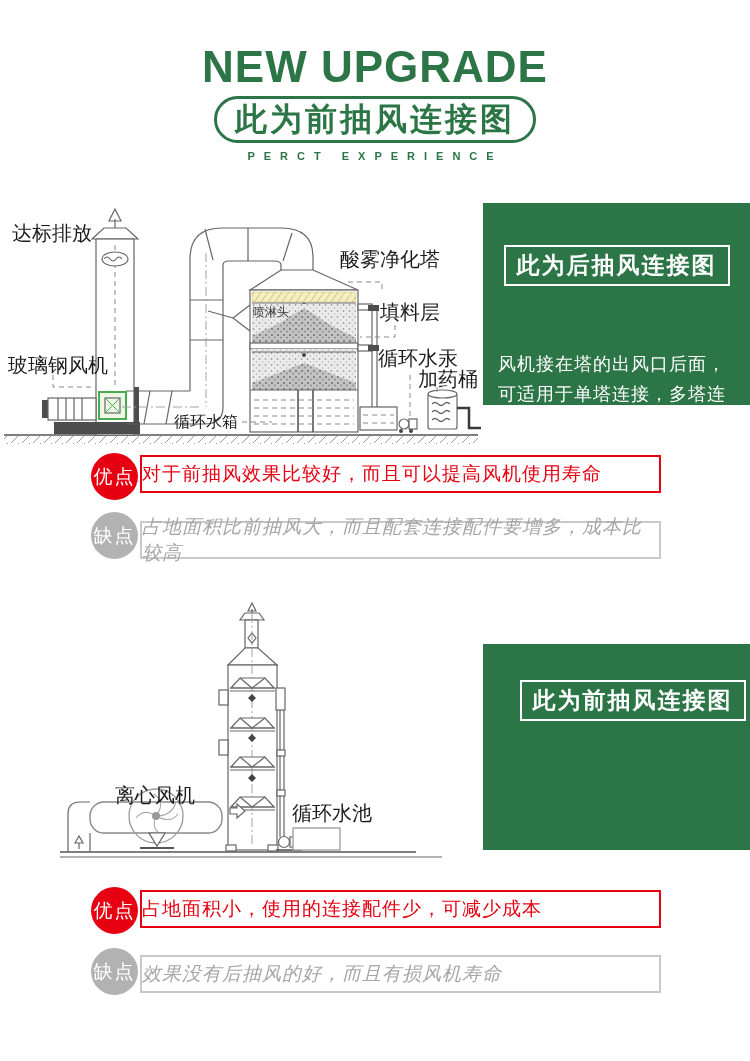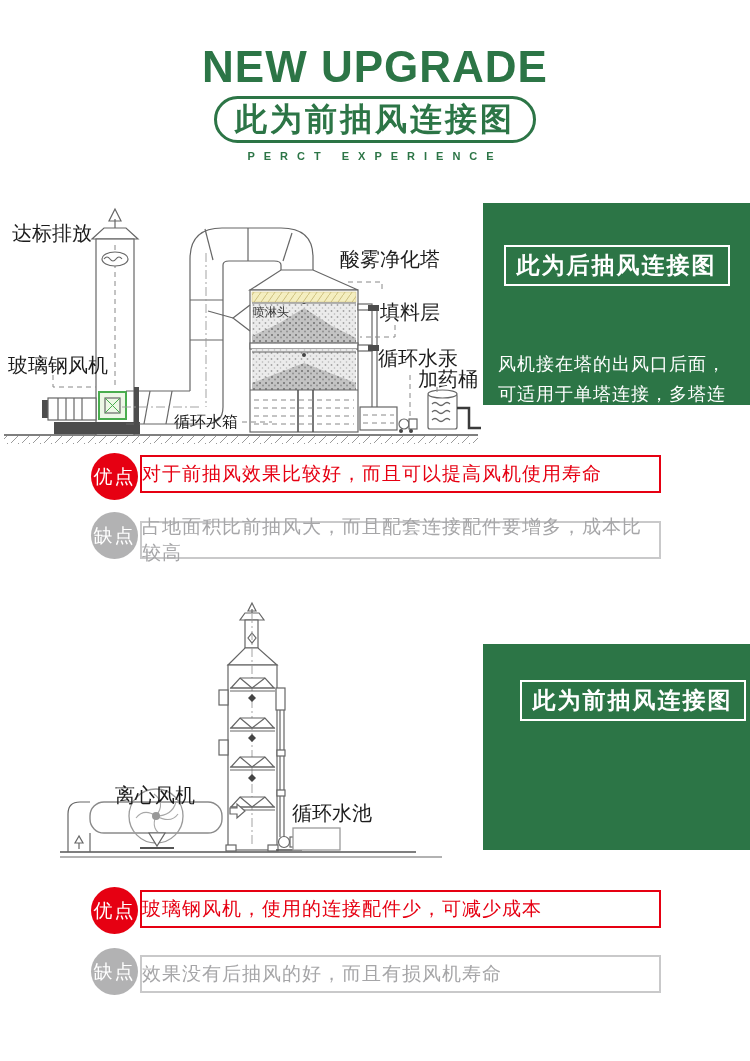--- a/index.html
+++ b/index.html
@@ -24,21 +24,21 @@
   .panel-body{margin-top:27px;padding:0 15px;font-size:18px;line-height:30px;letter-spacing:1px;}
   
   .badge{position:absolute;left:91px;width:47px;height:47px;border-radius:50%;
          display:flex;align-items:center;justify-content:center;
          color:#fff;font-size:19px;font-weight:normal;letter-spacing:2px;}
   .badge.pro{background:#e60012;}
   .badge.con{background:#b2b2b3;}
   .bar{position:absolute;left:140px;width:521px;height:38px;display:flex;align-items:center;
        box-sizing:border-box;font-size:19px;letter-spacing:1px;}
   .bar.pro{border:2px solid #e60012;color:#e60012;}
-  .bar.con{border:2px solid #c9c9ca;color:#a6a6a8;}
+  .bar.con{border:2px solid #c9c9ca;color:#a6a6a8;font-style:italic;}
   
   svg{position:absolute;}
   svg text{font-family:"Liberation Sans","DejaVu Sans",sans-serif;}
   .dlg{font-size:20px;fill:#1c1c1c;}
   .dsm{font-size:12px;fill:#333;}
   .dmd{font-size:16px;fill:#1c1c1c;}
   .s{stroke:#666;stroke-width:1.2;fill:none;}
   .s2{stroke:#555;stroke-width:1.6;fill:none;}
   .sf{stroke:#666;stroke-width:1.2;fill:#fff;}
   .sd{stroke:#888;stroke-width:1;fill:none;stroke-dasharray:5 4;}
@@ -281,17 +281,17 @@
 
     <text class="dlg" x="55" y="202">离心风机</text>
     <text class="dlg" x="232" y="220">循环水池</text>
   </svg>
 
   <div class="panel" id="panel2">
     <div class="panel-title">此为前抽风连接图</div>
   </div>
 
   <div class="badge pro" style="top:887px">优点</div>
-  <div class="bar pro" style="top:890px">玻璃钢风机，使用的连接配件少，可减少成本</div>
+  <div class="bar pro" style="top:890px">占地面积小，使用的连接配件少，可减少成本</div>
   <div class="badge con" style="top:948px">缺点</div>
   <div class="bar con" style="top:955px">效果没有后抽风的好，而且有损风机寿命</div>
 
 </div>
 
 </body></html>

